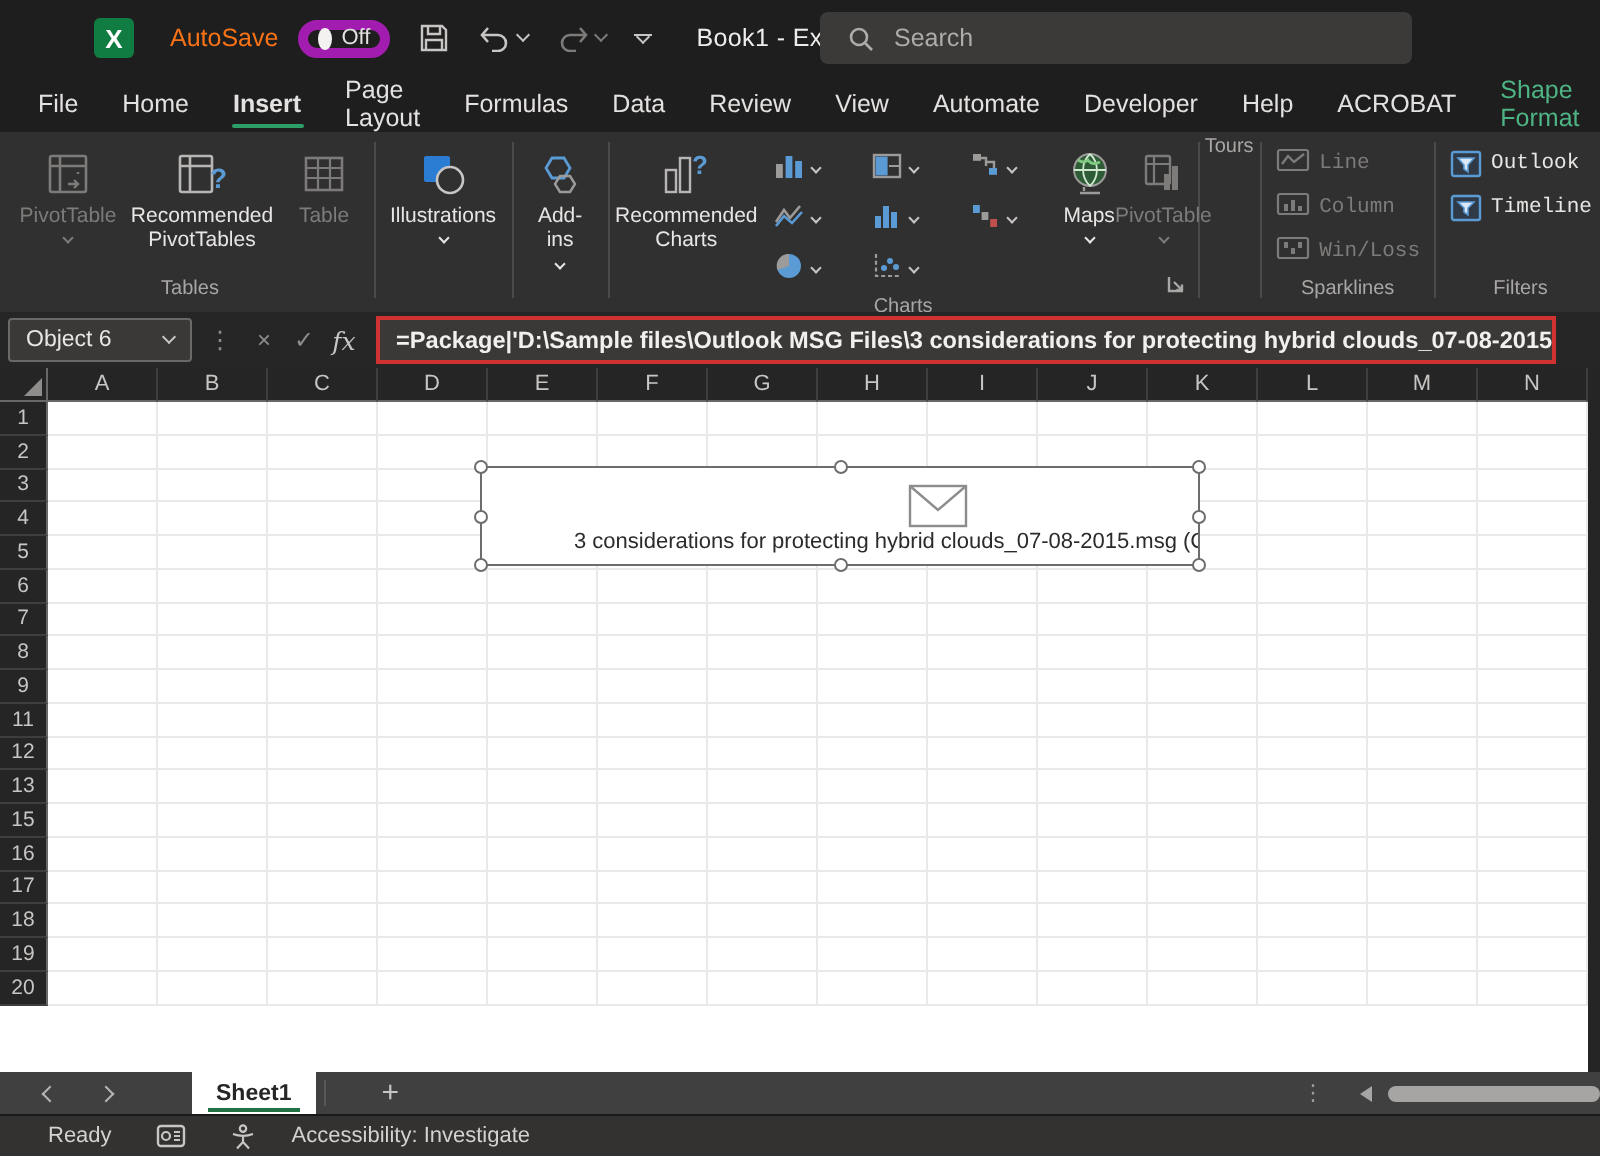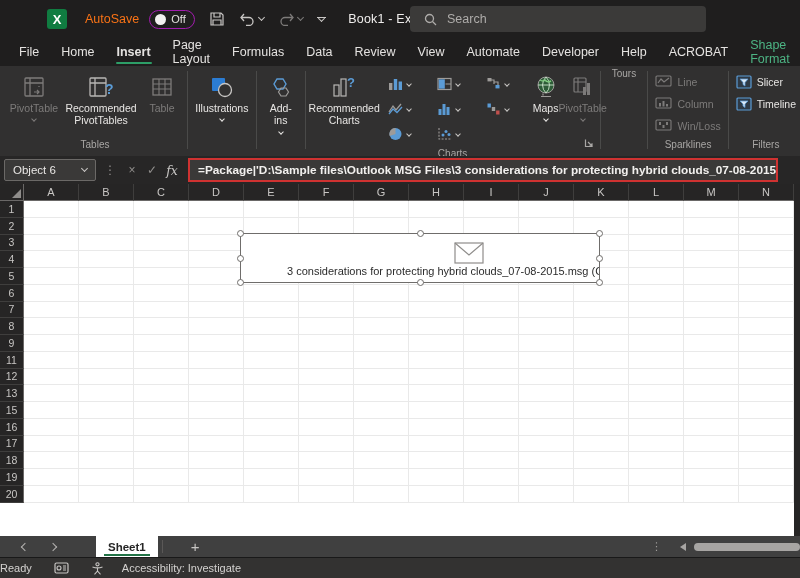--- a/index.html
+++ b/index.html
@@ -6,21 +6,21 @@
   html,body { width:800px; height:578px; overflow:hidden; background:#1f1e1e;
               font-family:"Liberation Sans", sans-serif; -webkit-font-smoothing:antialiased; }
   .abs { position:absolute; }
   #stage { position:relative; width:800px; height:578px; background:#1f1e1e; }
 
   
   #titlebar { top:0; left:0; width:800px; height:38px; display:flex; align-items:center; color:#d8d6d4; font-size:12px; }
   .xl-logo { width:20px; height:20px; margin-left:47px; background:#107c41; border-radius:3px;
              color:#fff; font-weight:bold; font-size:13px; display:flex; align-items:center; justify-content:center; }
   .autosave-lbl { margin-left:18px; font-size:12.5px; color:#f97316; }
-  .toggle { margin-left:10px; width:46px; height:19px; border:1px solid #a21caf; border-radius:10px;
+  .toggle { margin-left:10px; width:46px; height:19px; border:5px solid #a21caf; border-radius:10px;
             display:flex; align-items:center; padding:0 5px; gap:5px; }
   .knob { width:11px; height:11px; border-radius:50%; background:#f3f2f1; }
   .toggle-state { font-size:11px; color:#e4e2e0; }
   .tb-btn { margin-left:14px; display:flex; align-items:center; gap:3px; }
   .chev { width:5px; height:5px; border-right:1.4px solid currentColor; border-bottom:1.4px solid currentColor;
           transform:rotate(45deg); display:inline-block; margin-top:-3px; }
   .dim { color:#7d7b7a; }
   .doc-title { margin-left:22px; font-size:12.5px; color:#efedec; letter-spacing:.2px; }
   .searchbox { position:absolute; left:410px; top:6px; width:296px; height:26px; background:#3b3a39; border-radius:4px;
                display:flex; align-items:center; gap:10px; padding-left:14px; color:#aeacaa; font-size:12.5px; }
@@ -41,21 +41,21 @@
   .vsep { width:1px; height:78px; background:#4a4a49; margin:3px 3px 0 3px; }
   .bigbtn { display:flex; flex-direction:column; align-items:center; padding-top:3px; gap:2px; color:#e8e6e4;
             font-size:10.5px; line-height:1.18; text-align:center; }
   .bigbtn .lbl { max-width:76px; }
   .bigbtn.disabled { color:#7d7b7a; }
   .bigbtn .chev { width:4px; height:4px; border-width:0 1.2px 1.2px 0; border-style:solid; margin-top:1px; }
   .ico { display:flex; align-items:center; justify-content:center; height:26px; }
   .chartgrid { display:grid; grid-template-columns:repeat(3,49px); grid-auto-rows:25px; align-items:center; margin:2px 2px 0 4px; }
   .cgc { display:flex; align-items:center; gap:4px; padding-left:4px; color:#c8c6c4; }
   .cgc .chev { width:4px; height:4px; border-width:0 1.2px 1.2px 0; border-style:solid; }
-  .smallcol { display:flex; flex-direction:column; justify-content:flex-start; gap:3px; padding-top:4px; }
+  .smallcol { display:flex; flex-direction:column; justify-content:flex-start; gap:3px; padding-top:4px;font-family:Liberation Mono, monospace; }
   .smallbtn { display:flex; align-items:center; gap:5px; font-size:10.5px; color:#e8e6e4; height:19px; padding:0 4px; }
   .smallbtn.disabled { color:#7d7b7a; }
   .launcher { position:absolute; right:3px; bottom:2px; }
 
   
   #formularow { top:156px; left:0; width:800px; height:28px; background:#272626; display:flex; align-items:center; }
   .namebox { margin-left:4px; width:92px; height:22px; background:#3a3938; border:1px solid #6b6967; border-radius:2px;
              display:flex; align-items:center; justify-content:space-between; padding:0 8px; color:#e8e6e4; font-size:11.5px; }
   .fx-dots { color:#8f8d8b; font-size:12px; margin:0 6px 0 8px; letter-spacing:0; }
   .fbtn { width:20px; text-align:center; font-size:12px; color:#8f8d8b; }
@@ -95,21 +95,21 @@
   .tab-sep { width:1px; height:13px; background:#5a5857; margin-left:4px; }
   .addsheet { margin-left:28px; color:#c8c6c4; font-size:15px; font-weight:normal; }
   .sheet-dots { margin-left:auto; color:#9f9d9b; font-size:11px; letter-spacing:0; }
   .hs-arrow { width:0; height:0; border-top:4px solid transparent; border-bottom:4px solid transparent;
               border-right:6px solid #a7a5a3; margin-left:18px; }
   .hs-thumb { margin-left:8px; width:106px; height:8px; border-radius:4px; background:#a7a5a3; }
 
   
   #statusbar { top:557px; left:0; width:800px; height:21px; background:#333231; border-top:1px solid #191919;
                display:flex; align-items:center; color:#d4d2d0; font-size:11px; gap:0; }
-  .status-mode { margin-left:0; }
+  .status-mode { margin-left:24px; }
   .sic { margin-left:22px; display:flex; align-items:center; }
   .acc-lbl { margin-left:18px; }
 </style>
 </head>
 <body>
 
 <div id="stage">
 
   <div id="titlebar" class="abs">
     <div class="xl-logo">X</div>
@@ -392,21 +392,21 @@
     <div class="vsep"></div>
 
     <div class="rgroup" style="width:80px">
       <div class="rgroup-body" style="padding-top:0">
         <div class="smallcol">
           <div class="smallbtn">
             <svg width="16" height="14" viewBox="0 0 16 14">
                 <rect x="1" y="1" width="14" height="12" rx="1" fill="#2f3a46" stroke="#5b9bd5" stroke-width="1.2"></rect>
                 <path d="M4 4 H12 L9 7.5 V11 L7 9.5 V7.5 Z" fill="#dbe8f5" stroke="#5b9bd5" stroke-width="0.8"></path>
               </svg>
-            <span>Slicer</span>
+            <span>Outlook</span>
           </div>
           <div class="smallbtn">
             <svg width="16" height="14" viewBox="0 0 16 14">
                 <rect x="1" y="1" width="14" height="12" rx="1" fill="#2f3a46" stroke="#5b9bd5" stroke-width="1.2"></rect>
                 <path d="M4 4 H12 L9 7 V10.5 L7 9 V7 Z" fill="#dbe8f5" stroke="#5b9bd5" stroke-width="0.8"></path>
               </svg>
             <span>Timeline</span>
           </div>
         </div>
       </div>

